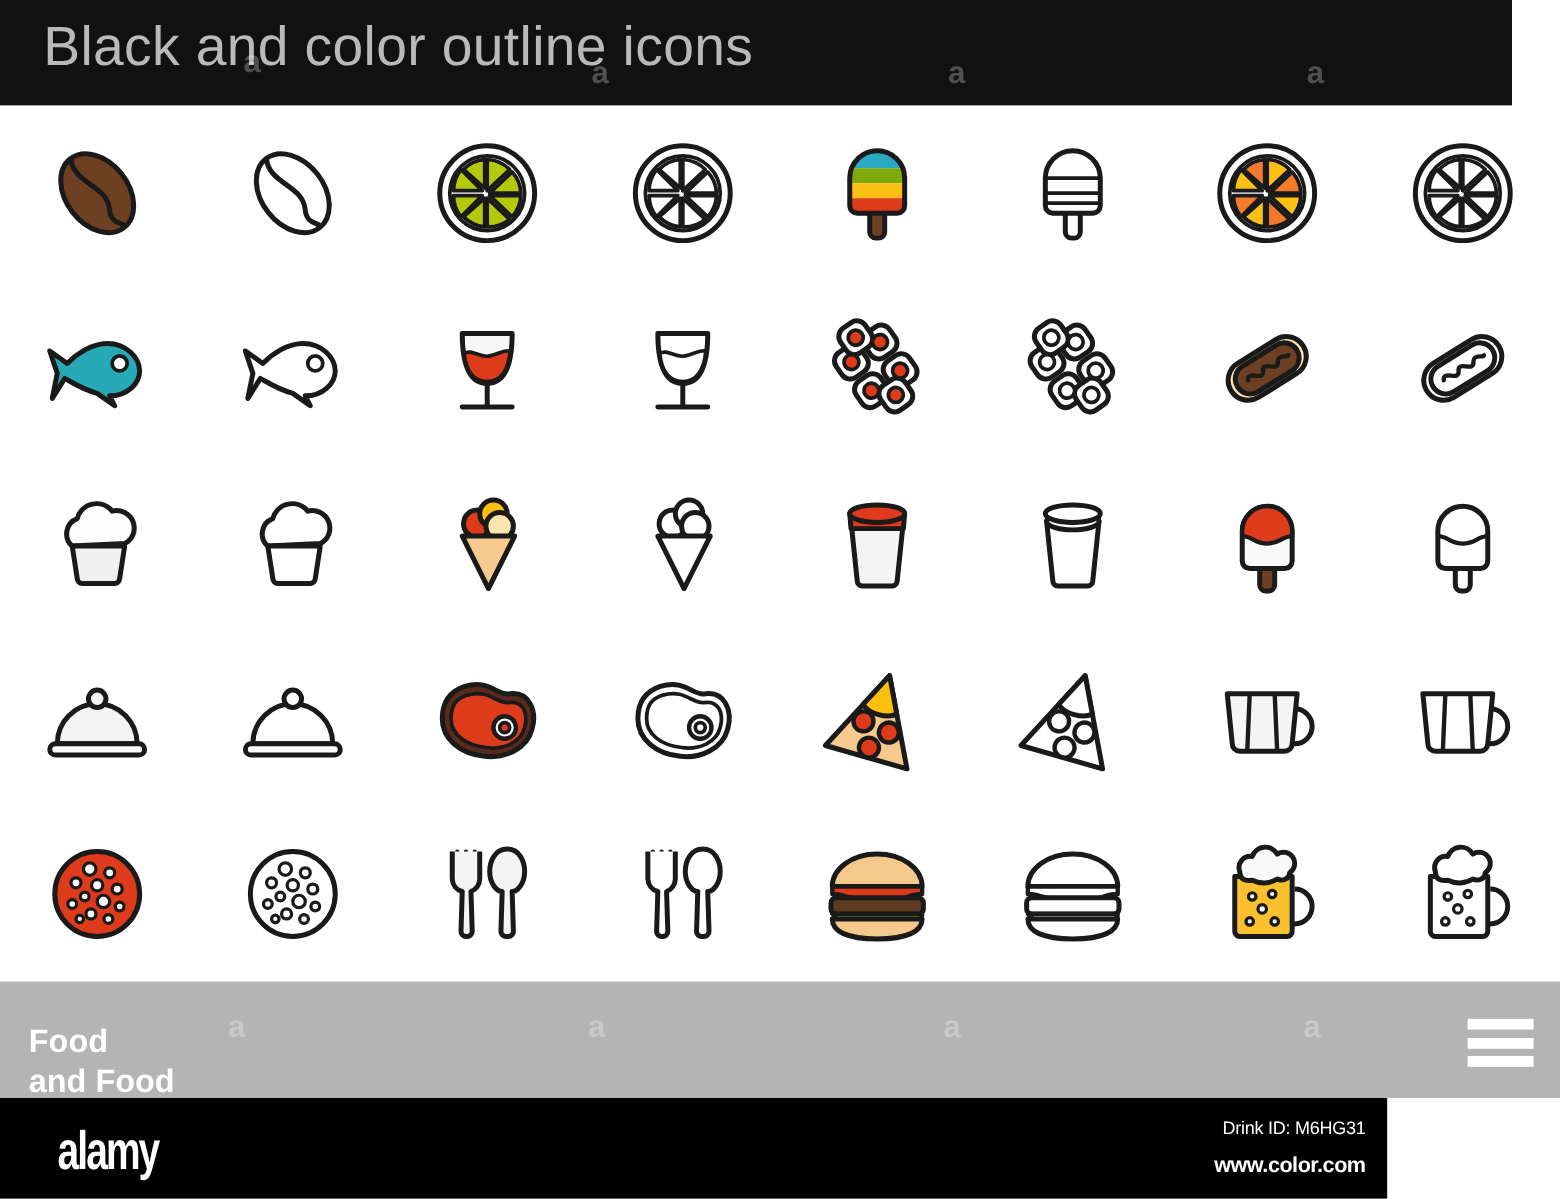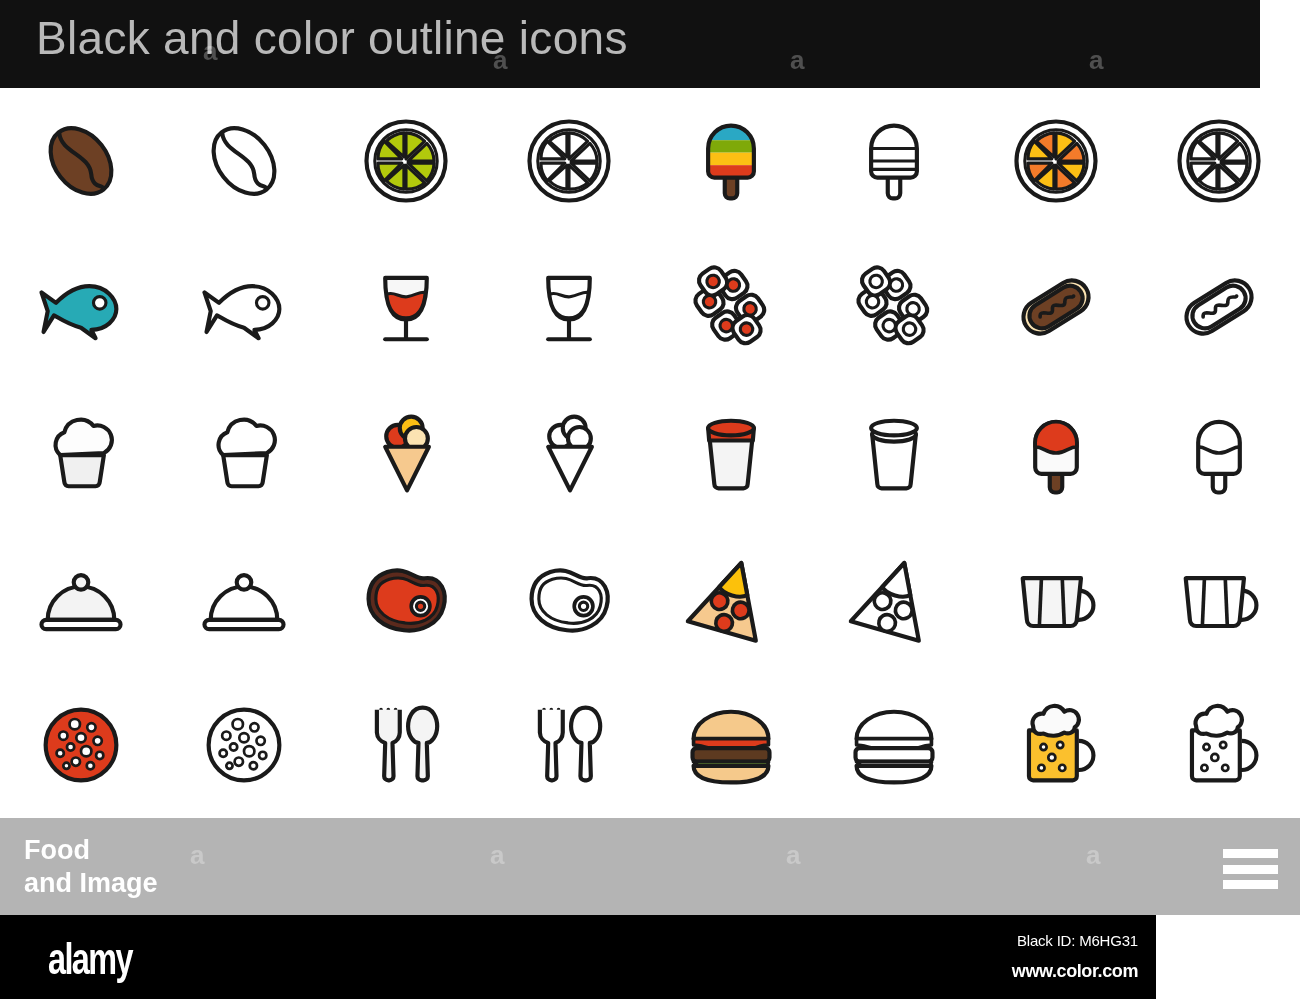--- a/index.html
+++ b/index.html
@@ -55,21 +55,21 @@
   .icon-cell svg { display: block; width: 104px; height: 104px; }
 
   
   .footer-band {
     position: absolute; left: 0; top: 818px;
     width: 1300px; height: 97px;
     background: #b4b4b4;
     overflow: hidden;
   }
   .footer-title {
-    position: absolute; left: 24px; top: 16px;
+    position: absolute; left: 24px; top: 34px;
     font-size: 27px; font-weight: 700; line-height: 1.23;
     color: #ffffff;
     font-family: "Liberation Sans", sans-serif;
     white-space: pre-line;
   }
   .wm-foot { color: #ffffff; opacity: 0.28; font-size: 26px; font-weight: 700; }
   .wm-foot-1 { left: 190px; top: 22px; }
   .wm-foot-2 { left: 490px; top: 22px; }
   .wm-foot-3 { left: 786px; top: 22px; }
   .wm-foot-4 { left: 1086px; top: 22px; }
@@ -541,33 +541,33 @@
           <circle cx="46" cy="62" r="3.4"></circle>
             <circle cx="36" cy="72" r="3"></circle>
           <circle cx="56" cy="72" r="3"></circle>
         </g>
       </svg>
     </div>
 
   </div>
 
   <div class="footer-band">
-    <div class="footer-title"><span>Food</span><br><span>and Image</span></div>
+    <div class="footer-title"><span>Food</span><br><span>and Food</span></div>
     <span class="wm-a wm-foot wm-foot-1">a</span>
     <span class="wm-a wm-foot wm-foot-2">a</span>
     <span class="wm-a wm-foot wm-foot-3">a</span>
     <span class="wm-a wm-foot wm-foot-4">a</span>
     <div class="hamburger">
       <span></span>
       <span></span>
       <span></span>
     </div>
   </div>
 
   <div class="alamy-bar">
     <div class="alamy-logo">alamy</div>
     <div class="alamy-meta">
-      <div class="alamy-id">Black ID: M6HG31</div>
+      <div class="alamy-id">Drink ID: M6HG31</div>
       <div class="alamy-url">www.color.com</div>
     </div>
   </div>
 
 </div>
 
 </body></html>

